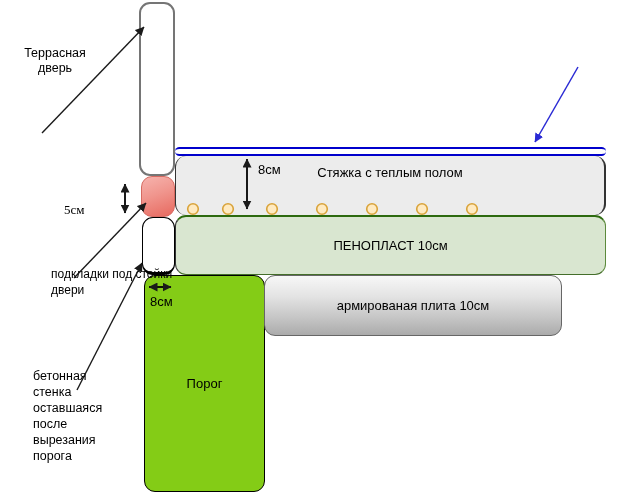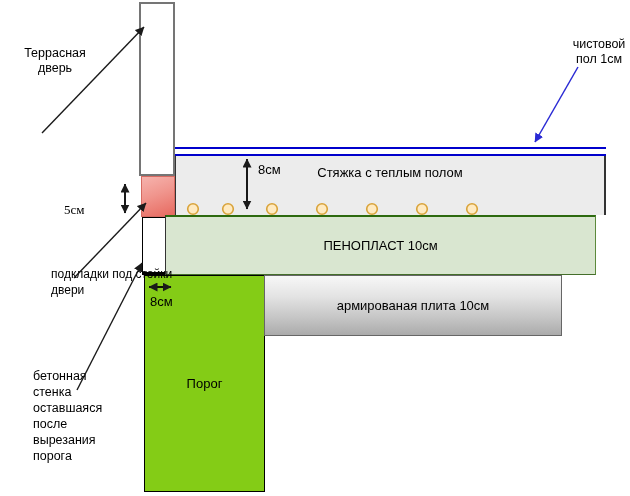--- a/index.html
+++ b/index.html
@@ -1,42 +1,42 @@
 <!DOCTYPE html>
 <html><head>
 <meta charset="utf-8">
 <style>
   html,body{margin:0;padding:0;background:#ffffff;}
   body{font-family:"Liberation Sans", sans-serif;}
   .canvas{
     position:relative;width:630px;height:496px;background:#ffffff;overflow:hidden;
     color:#000;
   }
-  .abs{position:absolute;box-sizing:border-box;}
+  .abs{position:absolute;box-sizing:border-box;border-radius:11px;}
   
   .door-post{left:139px;top:2px;width:36px;height:174px;background:#ffffff;border:2px solid #757575;}
   
   .door-pad{left:141px;top:176px;width:34px;height:41px;
     background:linear-gradient(160deg,#f6b3ad 0%,#f0958d 45%,#e7695f 100%);
     border:1px solid #d66a61;}
   
   .concrete-wall{left:142px;top:217px;width:33px;height:58px;background:#ffffff;
     border:1.5px solid #000;border-bottom:3px solid #000;}
   
   .threshold{left:144px;top:275px;width:121px;height:217px;background:#84cc16;border:1.5px solid #000;}
   .threshold-label{position:absolute;top:100px;left:0;width:100%;text-align:center;font-size:13px;}
   
   .finish-strip{left:175px;top:147px;width:431px;height:9px;background:#ffffff;
     border-top:2px solid #0000cc;border-bottom:2px solid #0000cc;}
   
   .screed{left:175px;top:156px;width:431px;height:59px;background:#ececec;
     border-left:1.5px solid #333;border-right:2px solid #333;}
   .screed-label{position:absolute;top:9px;left:0;width:100%;text-align:center;font-size:13px;}
   
-  .foam{left:165px;top:215px;width:431px;height:60px;background:#d9e6d0;
+  .foam{left:175px;top:215px;width:431px;height:60px;background:#d9e6d0;
     border-top:2px solid #2d6a0f;border-left:1px solid #333;border-right:1px solid #5c8a3c;border-bottom:1.5px solid #446e2a;}
   .foam-label{position:absolute;top:21px;left:0;width:100%;text-align:center;font-size:13px;}
   
   .slab{left:264px;top:275px;width:298px;height:61px;
     background:linear-gradient(to bottom,#f7f7f7 0%,#e3e3e3 35%,#c6c6c6 70%,#ababab 100%);
     border:1.5px solid #666;}
   .slab-label{position:absolute;top:22px;left:0;width:100%;text-align:center;font-size:13px;}
   
   .lbl{position:absolute;font-size:12.5px;line-height:15px;}
   .lbl-terrace{left:14px;top:46px;width:82px;text-align:center;}
@@ -71,21 +71,20 @@
 
   <div class="abs foam">
     <div class="foam-label">ПЕНОПЛАСТ 10см</div>
   </div>
 
   <div class="abs slab">
     <div class="slab-label">армированая плита 10см</div>
   </div>
 
   <div class="lbl lbl-terrace">Террасная дверь</div>
-  <div class="lbl lbl-finish">чистовой пол 1см</div>
   <div class="lbl lbl-pads">подкладки под стойки двери</div>
   <div class="lbl lbl-wall">бетонная стенка оставшаяся после вырезания порога</div>
 
   <div class="dim dim-screed">8см</div>
   <div class="dim dim-pad">5см</div>
   <div class="dim dim-wall">8см</div>
 
   <svg class="overlay" viewBox="0 0 630 496" xmlns="http://www.w3.org/2000/svg">
     <defs>
       <marker id="ah-black" markerUnits="userSpaceOnUse" markerWidth="9" markerHeight="9" refX="8.5" refY="4.5" orient="auto-start-reverse">

